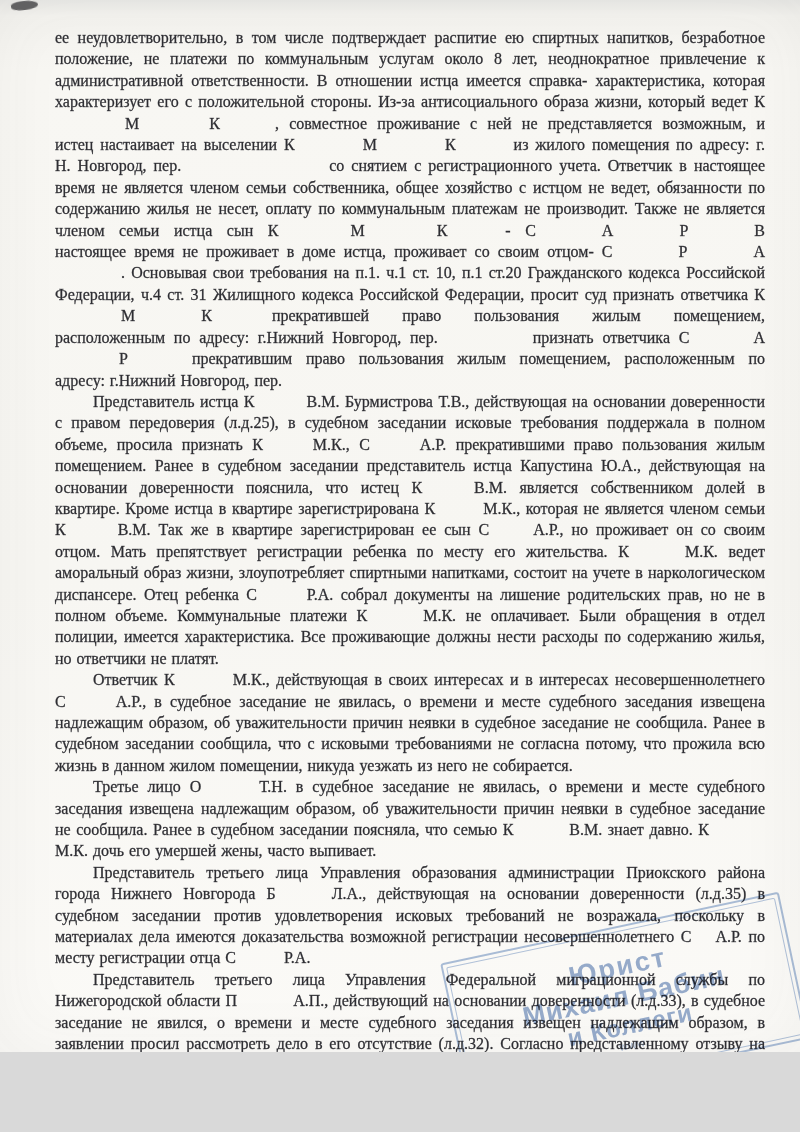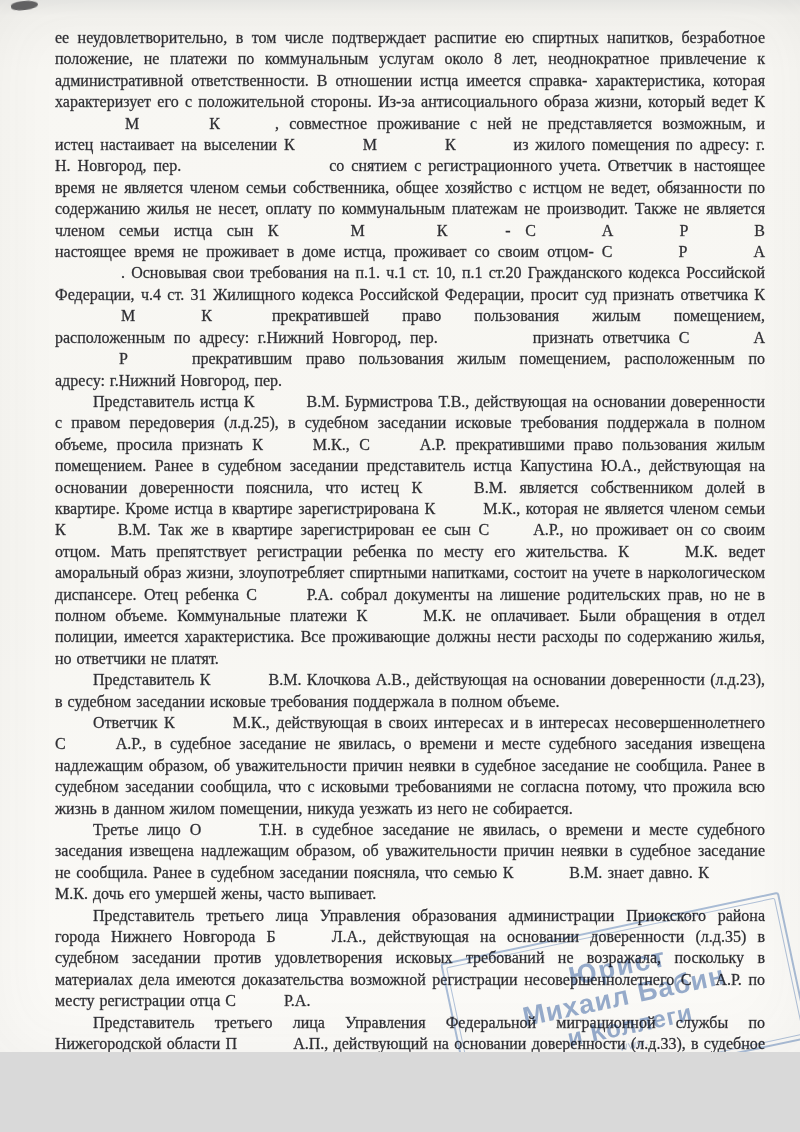--- a/index.html
+++ b/index.html
@@ -103,21 +103,20 @@
 </head>
 <body>
 
 <div class="page">
 
   <div class="scan-mark"></div>
 
   <div class="text-block" id="text-block">
       <p class="">ее неудовлетворительно, в том числе подтверждает распитие ею спиртных напитков, безработное положение, не платежи по коммунальным услугам около 8 лет, неоднократное привлечение к административной ответственности. В отношении истца имеется справка- характеристика, которая характеризует его с положительной стороны. Из-за антисоциального образа жизни, который ведет К<span class="gap" style="width: 70px;"></span>М<span class="gap" style="width: 70px;"></span>К<span class="gap" style="width: 55px;"></span>, совместное проживание с ней не представляется возможным, и истец настаивает на выселении К<span class="gap" style="width: 68px;"></span>М<span class="gap" style="width: 68px;"></span>К<span class="gap" style="width: 58px;"></span>из жилого помещения по адресу: г. Н. Новгород, пер.<span class="gap" style="width: 148px;"></span>со снятием с регистрационного учета. Ответчик в настоящее время не является членом семьи собственника, общее хозяйство с истцом не ведет, обязанности по содержанию жилья не несет, оплату по коммунальным платежам не производит. Также не является членом семьи истца сын К<span class="gap" style="width: 72px;"></span>М<span class="gap" style="width: 72px;"></span>К<span class="gap" style="width: 58px;"></span>- С<span class="gap" style="width: 66px;"></span>А<span class="gap" style="width: 66px;"></span>Р<span class="gap" style="width: 66px;"></span>В настоящее время не проживает в доме истца, проживает со своим отцом- С<span class="gap" style="width: 66px;"></span>Р<span class="gap" style="width: 66px;"></span>А<span class="gap" style="width: 66px;"></span>. Основывая свои требования на п.1. ч.1 ст. 10, п.1 ст.20 Гражданского кодекса Российской Федерации, ч.4 ст. 31 Жилищного кодекса Российской Федерации, просит суд признать ответчика К<span class="gap" style="width: 66px;"></span>М<span class="gap" style="width: 66px;"></span>К<span class="gap" style="width: 60px;"></span>прекратившей право пользования жилым помещением, расположенным по адресу: г.Нижний Новгород, пер.<span class="gap" style="width: 95px;"></span>признать ответчика С<span class="gap" style="width: 64px;"></span>А<span class="gap" style="width: 64px;"></span>Р<span class="gap" style="width: 64px;"></span>прекратившим право пользования жилым помещением, расположенным по адресу: г.Нижний Новгород, пер.</p>
       <p class="indent">Представитель истца К<span class="gap" style="width: 52px;"></span>В.М. Бурмистрова Т.В., действующая на основании доверенности с правом передоверия (л.д.25), в судебном заседании исковые требования поддержала в полном объеме, просила признать К<span class="gap" style="width: 50px;"></span>М.К., С<span class="gap" style="width: 50px;"></span>А.Р. прекратившими право пользования жилым помещением. Ранее в судебном заседании представитель истца Капустина Ю.А., действующая на основании доверенности пояснила, что истец К<span class="gap" style="width: 52px;"></span>В.М. является собственником долей в квартире. Кроме истца в квартире зарегистрирована К<span class="gap" style="width: 48px;"></span>М.К., которая не является членом семьи К<span class="gap" style="width: 52px;"></span>В.М. Так же в квартире зарегистрирован ее сын С<span class="gap" style="width: 44px;"></span>А.Р., но проживает он со своим отцом. Мать препятствует регистрации ребенка по месту его жительства. К<span class="gap" style="width: 56px;"></span>М.К. ведет аморальный образ жизни, злоупотребляет спиртными напитками, состоит на учете в наркологическом диспансере. Отец ребенка С<span class="gap" style="width: 50px;"></span>Р.А. собрал документы на лишение родительских прав, но не в полном объеме. Коммунальные платежи К<span class="gap" style="width: 56px;"></span>М.К. не оплачивает. Были обращения в отдел полиции, имеется характеристика. Все проживающие должны нести расходы по содержанию жилья, но ответчики не платят.</p>
-      <p class="indent">Представитель К<span class="gap" style="width: 58px;"></span>В.М. Клочкова А.В., действующая на основании доверенности (л.д.23), в судебном заседании исковые требования поддержала в полном объеме.</p>
       <p class="indent">Ответчик К<span class="gap" style="width: 58px;"></span>М.К., действующая в своих интересах и в интересах несовершеннолетнего С<span class="gap" style="width: 50px;"></span>А.Р., в судебное заседание не явилась, о времени и месте судебного заседания извещена надлежащим образом, об уважительности причин неявки в судебное заседание не сообщила. Ранее в судебном заседании сообщила, что с исковыми требованиями не согласна потому, что прожила всю жизнь в данном жилом помещении, никуда уезжать из него не собирается.</p>
       <p class="indent">Третье лицо О<span class="gap" style="width: 58px;"></span>Т.Н. в судебное заседание не явилась, о времени и месте судебного заседания извещена надлежащим образом, об уважительности причин неявки в судебное заседание не сообщила. Ранее в судебном заседании поясняла, что семью К<span class="gap" style="width: 56px;"></span>В.М. знает давно. К<span class="gap" style="width: 56px;"></span>М.К. дочь его умершей жены, часто выпивает.</p>
       <p class="indent">Представитель третьего лица Управления образования администрации Приокского района города Нижнего Новгорода Б<span class="gap" style="width: 56px;"></span>Л.А., действующая на основании доверенности (л.д.35) в судебном заседании против удовлетворения исковых требований не возражала, поскольку в материалах дела имеются доказательства возможной регистрации несовершеннолетнего С<span class="gap" style="width: 24px;"></span>А.Р. по месту регистрации отца С<span class="gap" style="width: 48px;"></span>Р.А.</p>
       <p class="indent justify-last">Представитель третьего лица Управления Федеральной миграционной службы по Нижегородской области П<span class="gap" style="width: 56px;"></span>А.П., действующий на основании доверенности (л.д.33), в судебное заседание не явился, о времени и месте судебного заседания извещен надлежащим образом, в заявлении просил рассмотреть дело в его отсутствие (л.д.32). Согласно представленному отзыву на исковое заявление, снятие гражданина с регистрационного учета по месту жительства производится органами регистрационного учета при обращении лиц к</p>
     </div>
 
   <div class="watermark">
     <div class="stamp-inner">
       <div class="stamp-l1">Юрист</div>
       <div class="stamp-l2">Михаил Бабин</div>

